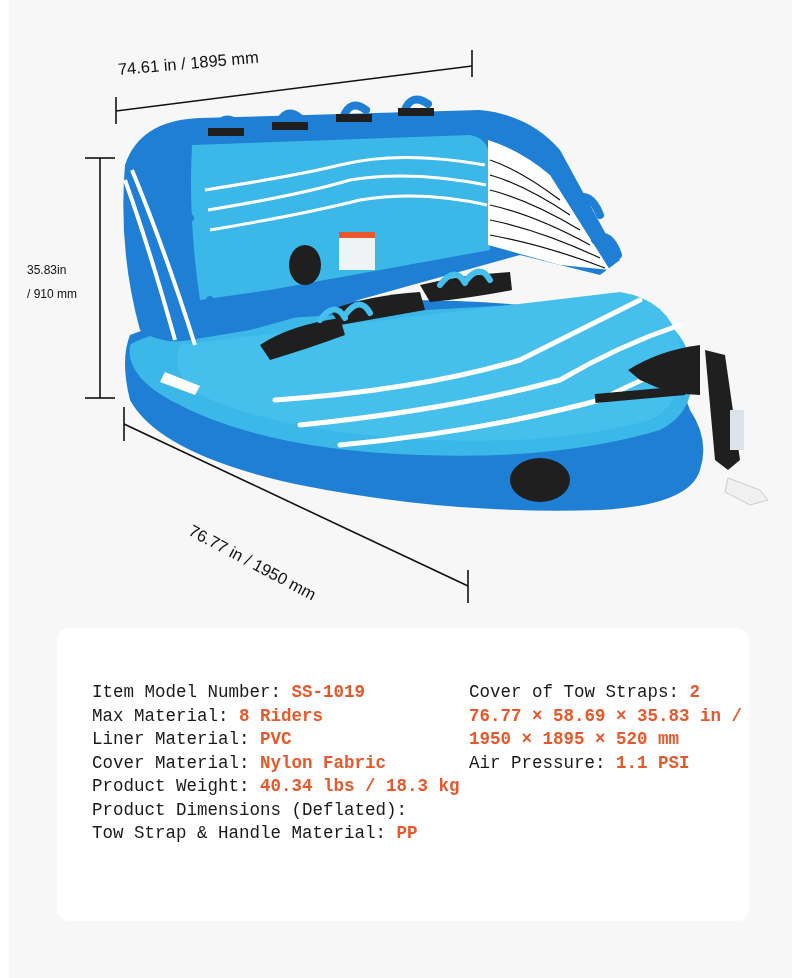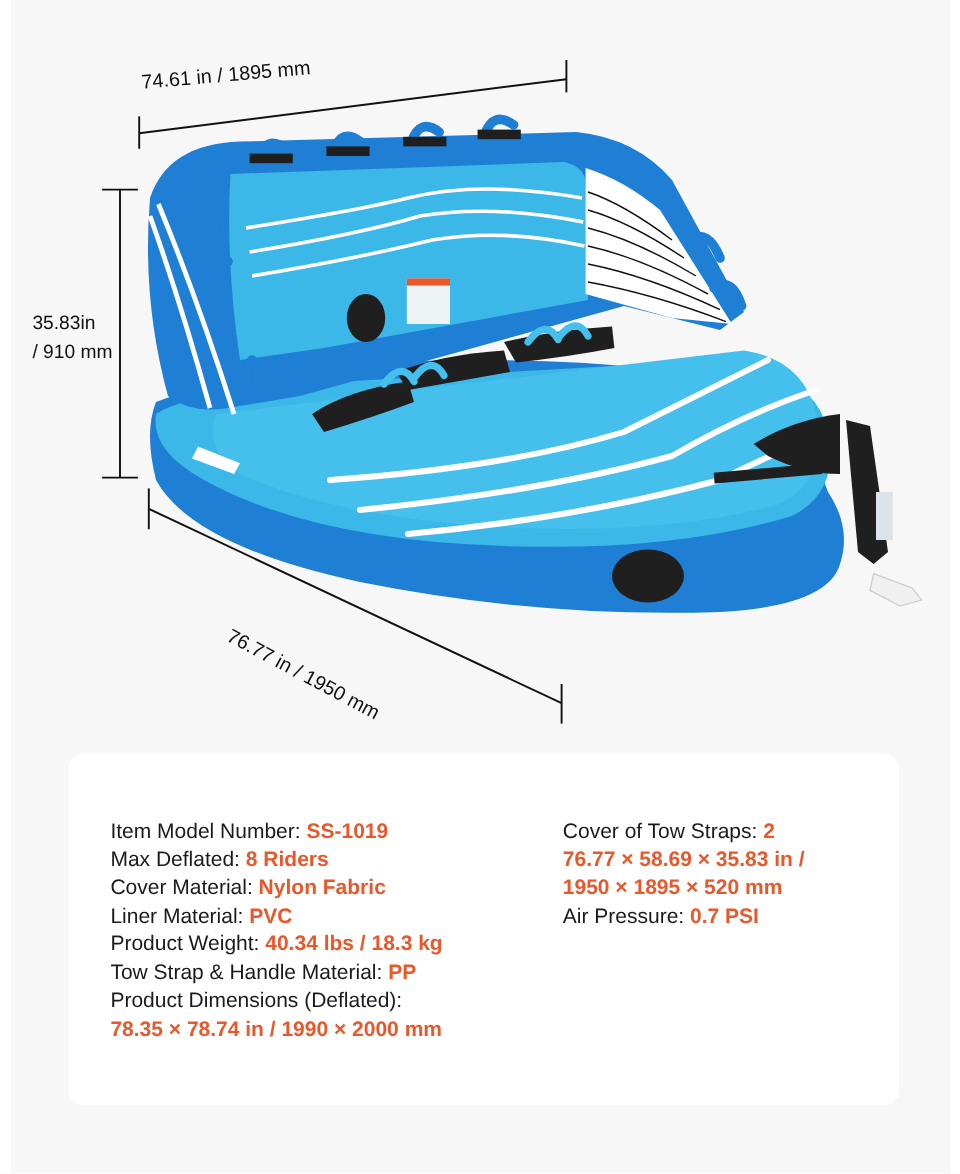--- a/index.html
+++ b/index.html
@@ -6,30 +6,30 @@
   body {
     width: 800px; height: 978px; background: #ffffff; position: relative; overflow: hidden;
     font-family: "Liberation Sans", "DejaVu Sans", sans-serif;
   }
   .canvas {
     position: absolute; left: 9px; top: 0; width: 783px; height: 978px; background: #f7f7f7;
   }
   .illustration { position: absolute; left: 0; top: 0; width: 800px; height: 620px; }
   .dim-label { position: absolute; color: #111; font-size: 16.5px; white-space: nowrap; }
   .dim-width { left: 118px; top: 60px; transform: rotate(-5deg); transform-origin: left center; }
-  .dim-height { left: 27px; top: 258px; line-height: 24px; font-size: 16px; }
+  .dim-height { left: 27px; top: 258px; line-height: 24px; font-size: 12px; }
   .dim-length { left: 190px; top: 520px; transform: rotate(28deg); transform-origin: left center; }
   .spec-card {
     position: absolute; left: 57px; top: 628px; width: 692px; height: 293px;
     background: #ffffff; border-radius: 12px;
   }
   .spec-col { position: absolute; top: 53px; font-size: 17.5px; line-height: 23.5px; color: #1a1a1a; }
   .spec-col.left { left: 35px; }
   .spec-col.right { left: 412px; }
-  .spec-row { white-space: nowrap; }
+  .spec-row { white-space: nowrap; font-family: Liberation Mono, monospace; }
   .spec-value { color: #e8582a; font-weight: bold; }
 </style>
 </head>
 <body>
 
 <div class="canvas"></div>
 
 <svg class="illustration" viewBox="0 0 800 620" xmlns="http://www.w3.org/2000/svg">
 
   <g stroke="#111" stroke-width="1.6" fill="none">
@@ -127,27 +127,26 @@
 <div class="dim-label dim-width">74.61 in / 1895 mm</div>
 <div class="dim-label dim-height">
   <div>35.83in</div>
   <div>/ 910 mm</div>
 </div>
 <div class="dim-label dim-length">76.77 in / 1950 mm</div>
 
 <div class="spec-card">
   <div class="spec-col left">
     <div class="spec-row"><span>Item Model Number: </span><span class="spec-value">SS-1019</span></div>
-    <div class="spec-row"><span>Max Deflated: </span><span class="spec-value">8 Riders</span></div>
+    <div class="spec-row"><span>Max Material: </span><span class="spec-value">8 Riders</span></div>
+    <div class="spec-row"><span>Liner Material: </span><span class="spec-value">PVC</span></div>
     <div class="spec-row"><span>Cover Material: </span><span class="spec-value">Nylon Fabric</span></div>
-    <div class="spec-row"><span>Liner Material: </span><span class="spec-value">PVC</span></div>
     <div class="spec-row"><span>Product Weight: </span><span class="spec-value">40.34 lbs / 18.3 kg</span></div>
+    <div class="spec-row"><span>Product Dimensions (Deflated):</span></div>
     <div class="spec-row"><span>Tow Strap &amp; Handle Material: </span><span class="spec-value">PP</span></div>
-    <div class="spec-row"><span>Product Dimensions (Deflated):</span></div>
-    <div class="spec-row"><span class="spec-value">78.35 × 78.74 in / 1990 × 2000 mm</span></div>
   </div>
   <div class="spec-col right">
     <div class="spec-row"><span>Cover of Tow Straps: </span><span class="spec-value">2</span></div>
     <div class="spec-row"><span class="spec-value">76.77 × 58.69 × 35.83 in /</span></div>
     <div class="spec-row"><span class="spec-value">1950 × 1895 × 520 mm</span></div>
-    <div class="spec-row"><span>Air Pressure: </span><span class="spec-value">0.7 PSI</span></div>
+    <div class="spec-row"><span>Air Pressure: </span><span class="spec-value">1.1 PSI</span></div>
   </div>
 </div>
 
 </body></html>

